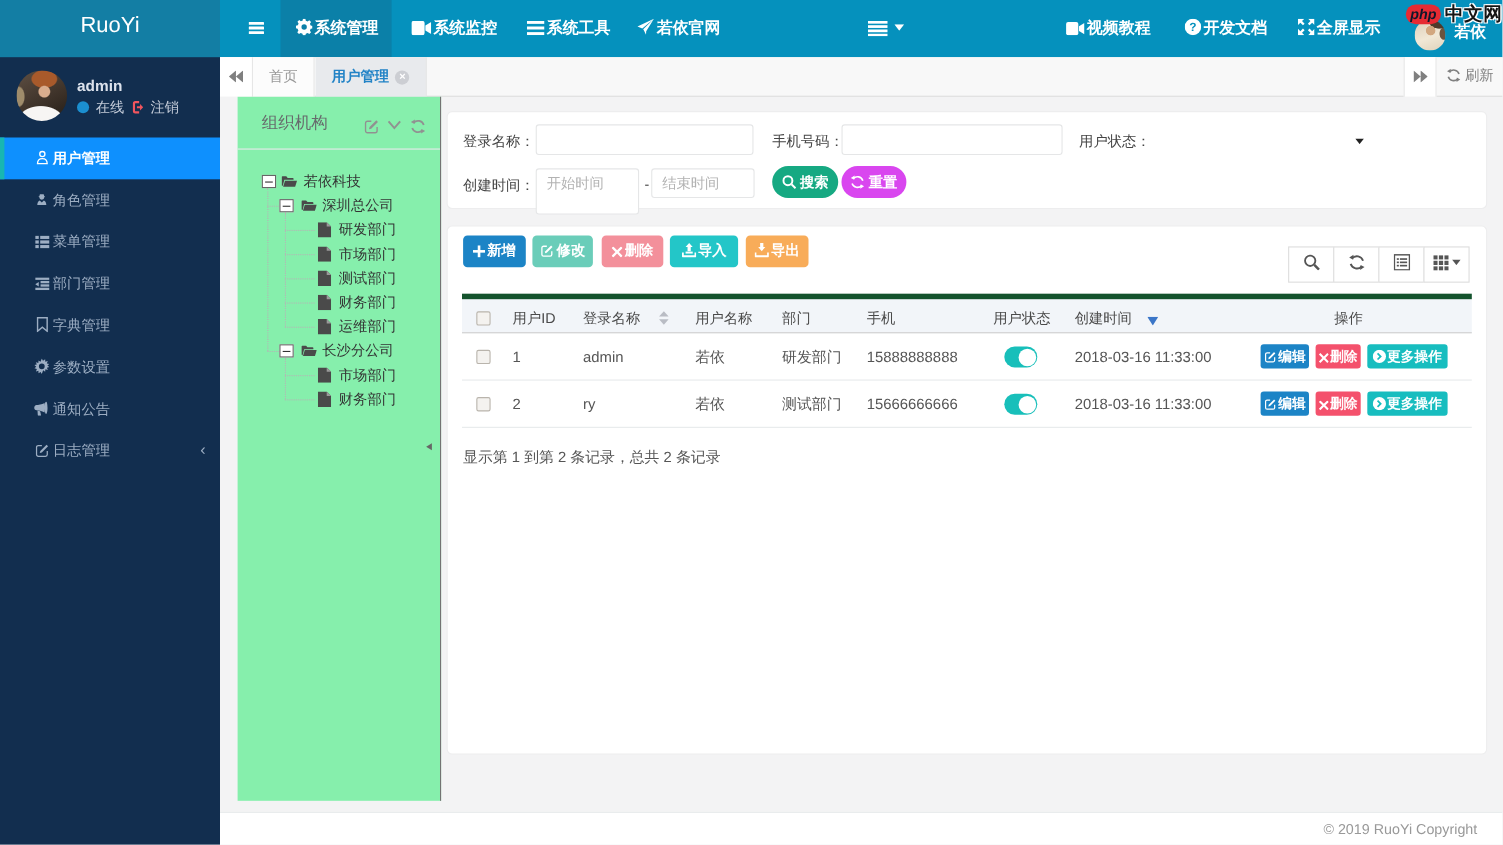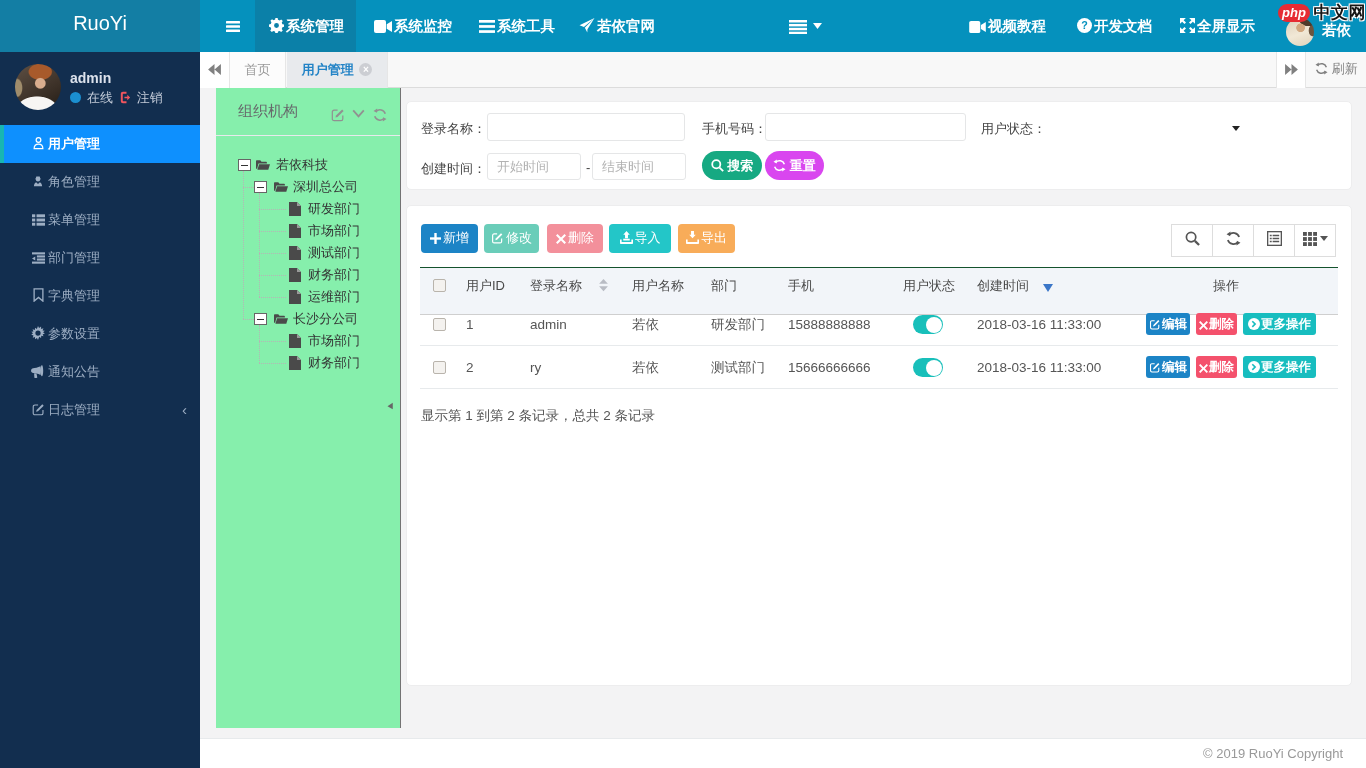--- a/index.html
+++ b/index.html
@@ -24,21 +24,21 @@
 .mitem .mi{display:inline-block;width:14px;margin-right:3px;text-align:center}
 .mitem.active{background:#0e90fe;color:#fff;font-weight:bold;border-left:4px solid #18b6b2;padding-left:27px}
 .mitem .chev{position:absolute;right:13px;top:0;color:#9daec3;font-size:15px}
 
 #navbar{position:absolute;left:200px;top:0;width:1166px;height:52px;background:#0591bd;color:#fff}
 .nv{position:absolute;top:0;height:52px;line-height:52px;font-size:14.5px;font-weight:bold;white-space:nowrap;color:#fff}
 .nv svg{margin-right:2px}
 #nactive{position:absolute;left:55px;top:0;width:101px;height:52px;background:#0b80a8}
 
 #wm{position:absolute;right:0px;top:1px;z-index:50;white-space:nowrap}
-#wm .php{display:inline-block;background:#e62b33;color:#ffffff;font-style:italic;font-weight:bold;font-size:13px;padding:0 4px;line-height:18px;border-radius:9px;vertical-align:middle}
+#wm .php{display:inline-block;background:#e62b33;color:#0f172a;font-style:italic;font-weight:bold;font-size:13px;padding:0 4px;line-height:18px;border-radius:9px;vertical-align:middle}
 #wm .zw{color:#151515;font-weight:bold;font-size:17px;text-shadow:-1px -1px 0 #fff,1px -1px 0 #fff,-1px 1px 0 #fff,1px 1px 0 #fff;vertical-align:middle;letter-spacing:0.5px}
 
 #tabbar{position:absolute;left:200px;top:52px;width:1166px;height:36px;background:#f8f8f8;border-bottom:1px solid #dcdcdc}
 .tnav{position:absolute;top:0;height:36px;line-height:34px;text-align:center;color:#808080;background:#fff;border-right:1px solid #e6e6e6}
 #tprev{left:0;width:30px}
 .tab{position:absolute;top:0;height:36px;line-height:36px;text-align:center;color:#999;background:#fcfcfc;border-right:1px solid #e6e6e6}
 #tab1{left:30px;width:56px}
 #tab2{left:87px;width:101px;background:#e8eaed;color:#2283c6;font-weight:bold}
 .tclose{display:inline-block;width:13px;height:13px;border-radius:50%;background:#ccced3;color:#fff;font-size:10px;line-height:13px;text-align:center;vertical-align:1px;margin-left:2px;font-weight:bold}
 #tnext{left:1076px;width:30px;border-left:1px solid #e6e6e6;border-right:1px solid #e6e6e6}
@@ -59,23 +59,23 @@
 #main{position:absolute;left:392px;top:88px;width:974px;height:650px}
 .card{position:absolute;background:#fff;border-radius:5px;border:1px solid #ededee}
 #card1{left:14px;top:13px;width:946px;height:89px}
 #card2{left:14px;top:117px;width:946px;height:481px}
 .flabel{position:absolute;color:#444;font-size:13px}
 .finput{position:absolute;border:1px solid #e5e6e7;border-radius:3px;background:#fff}
 .ph{color:#b2b2b2;padding-left:9px;line-height:25px;font-size:13px}
 .btn{position:absolute;color:#fff;text-align:center;font-size:13px;white-space:nowrap;font-weight:bold}
 #btnsearch{left:295px;top:49px;width:60px;height:29px;line-height:29px;background:#16a982;border-radius:15px}
 #btnreset{left:358px;top:49px;width:59px;height:29px;line-height:29px;background:#d946ef;border-radius:15px}
-.tbtn{position:absolute;top:18px;height:29px;line-height:28px;color:#fff;text-align:center;border-radius:4px;font-size:13px;font-weight:normal}.tbtn svg{margin-right:2px}
+.tbtn{position:absolute;top:8px;height:29px;line-height:28px;color:#fff;text-align:center;border-radius:4px;font-size:13px;font-weight:bold}.tbtn svg{margin-right:2px}
 .ibtn{position:absolute;top:18px;width:42px;height:33px;background:#fff;border:1px solid #ddd;color:#555;text-align:center;line-height:30px}
-#thead{position:absolute;left:13px;top:61px;width:918px;height:48px;background:#f2f5f9;border-top:1px solid #14532d;border-bottom:1px solid #cfcfcf}
+#thead{position:absolute;left:13px;top:61px;width:918px;height:36px;background:#f2f5f9;border-top:5px solid #14532d;border-bottom:1px solid #cfcfcf}
 .th{position:absolute;top:0;height:36px;line-height:36px;color:#4a4a4a;font-size:13px}
 .trow2{position:absolute;left:13px;width:918px;height:43px;border-bottom:1px solid #e7eaec}
 .td{position:absolute;top:0;height:43px;line-height:43px;color:#555;font-size:13.5px}
 .cbx{display:inline-block;width:13px;height:13px;border:1px solid #b9b4ac;border-radius:2px;background:#f4f2ef;vertical-align:-2px}
 .toggle{position:absolute;width:30px;height:19px;background:#18bfba;border-radius:10px}
 .toggle i{position:absolute;right:1px;top:1.5px;width:16px;height:16px;background:#fff;border-radius:50%}
 .rbtn{position:absolute;top:10px;height:22px;line-height:22px;color:#fff;border-radius:3px;font-size:12.5px;font-weight:bold;text-align:center}
 .rbtn svg{margin-right:1px}
 #summary{position:absolute;left:14px;top:201px;color:#555;font-size:13.5px}
 #footer{position:absolute;left:200px;top:738px;width:1166px;height:30px;background:#fff;border-top:1px solid #e7eaec}
@@ -304,21 +304,21 @@
   <div class="card" id="card1">
     <span class="flabel" style="left:14px;top:18px">登录名称：</span>
     <span class="finput" style="left:80px;top:11px;width:198px;height:28px"></span>
     <span class="flabel" style="left:295px;top:18px">手机号码：</span>
     <span class="finput" style="left:358px;top:11px;width:201px;height:28px"></span>
     <span class="flabel" style="left:574px;top:18px">用户状态：</span>
     <svg style="position:absolute;left:825px;top:24px" width="8" height="5" viewBox="0 0 8 5" fill="#222">
         <path d="M0 0h8L4 5z"></path>
       </svg>
     <span class="flabel" style="left:14px;top:58px">创建时间：</span>
-    <span class="finput ph" style="left:80px;top:51px;width:94px;height:27px">开始时间</span>
+    <span class="finput ph" style="left:80px;top:51px;width:94px;height:42px">开始时间</span>
     <span class="flabel" style="left:179px;top:58px">-</span>
     <span class="finput ph" style="left:185px;top:51px;width:94px;height:27px">结束时间</span>
     <span class="btn" id="btnsearch"><svg width="13" height="13" viewBox="0 0 16 16" fill="none" stroke="#fff" stroke-width="2.2">
           <circle cx="6.5" cy="6.5" r="5"></circle>
           <path d="M10.5 10.5L15 15"></path>
         </svg> 搜索</span>
     <span class="btn" id="btnreset"><svg width="13" height="13" viewBox="0 0 16 16">
           <path fill="none" stroke="#fff" stroke-width="1.8" d="M14 6.5A6.3 6.3 0 0 0 3.3 4.2M2 9.5a6.3 6.3 0 0 0 10.7 2.3"></path>
           <path fill="#fff" d="M4.8 0.6 4.4 5.5 0.6 3.4z"></path>
           <path fill="#fff" d="M11.2 15.4l.4-4.9 3.8 2.1z"></path>

